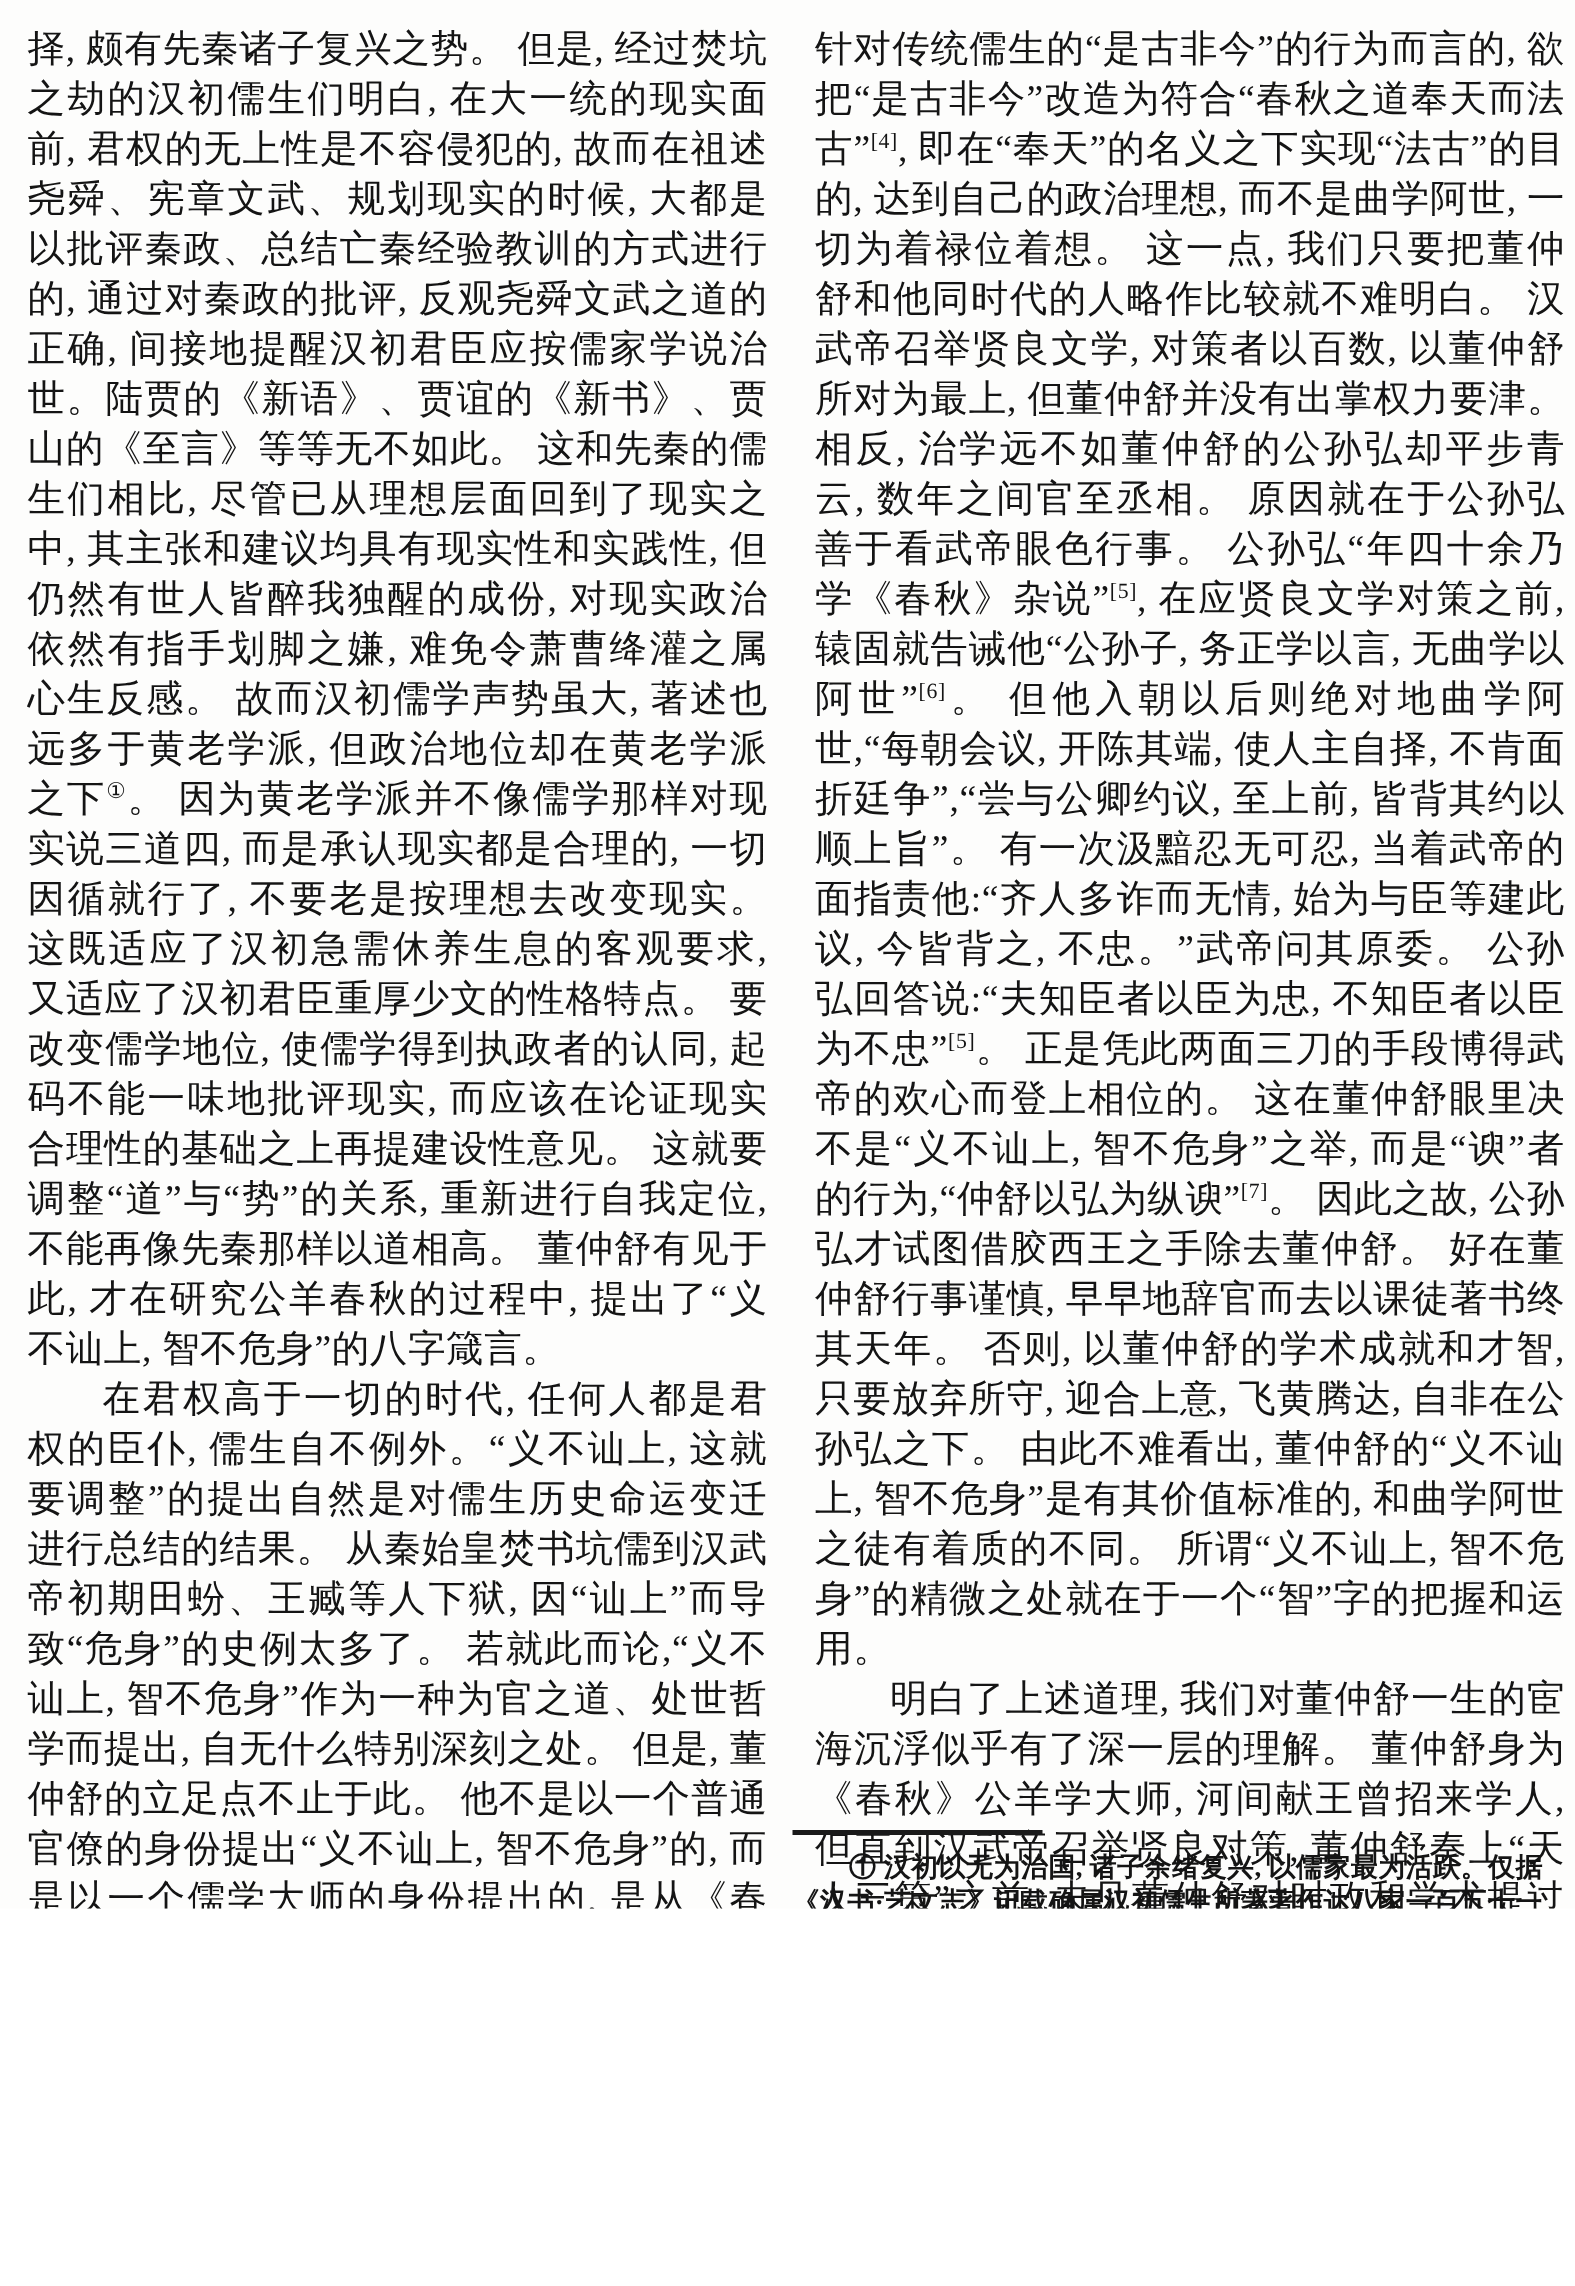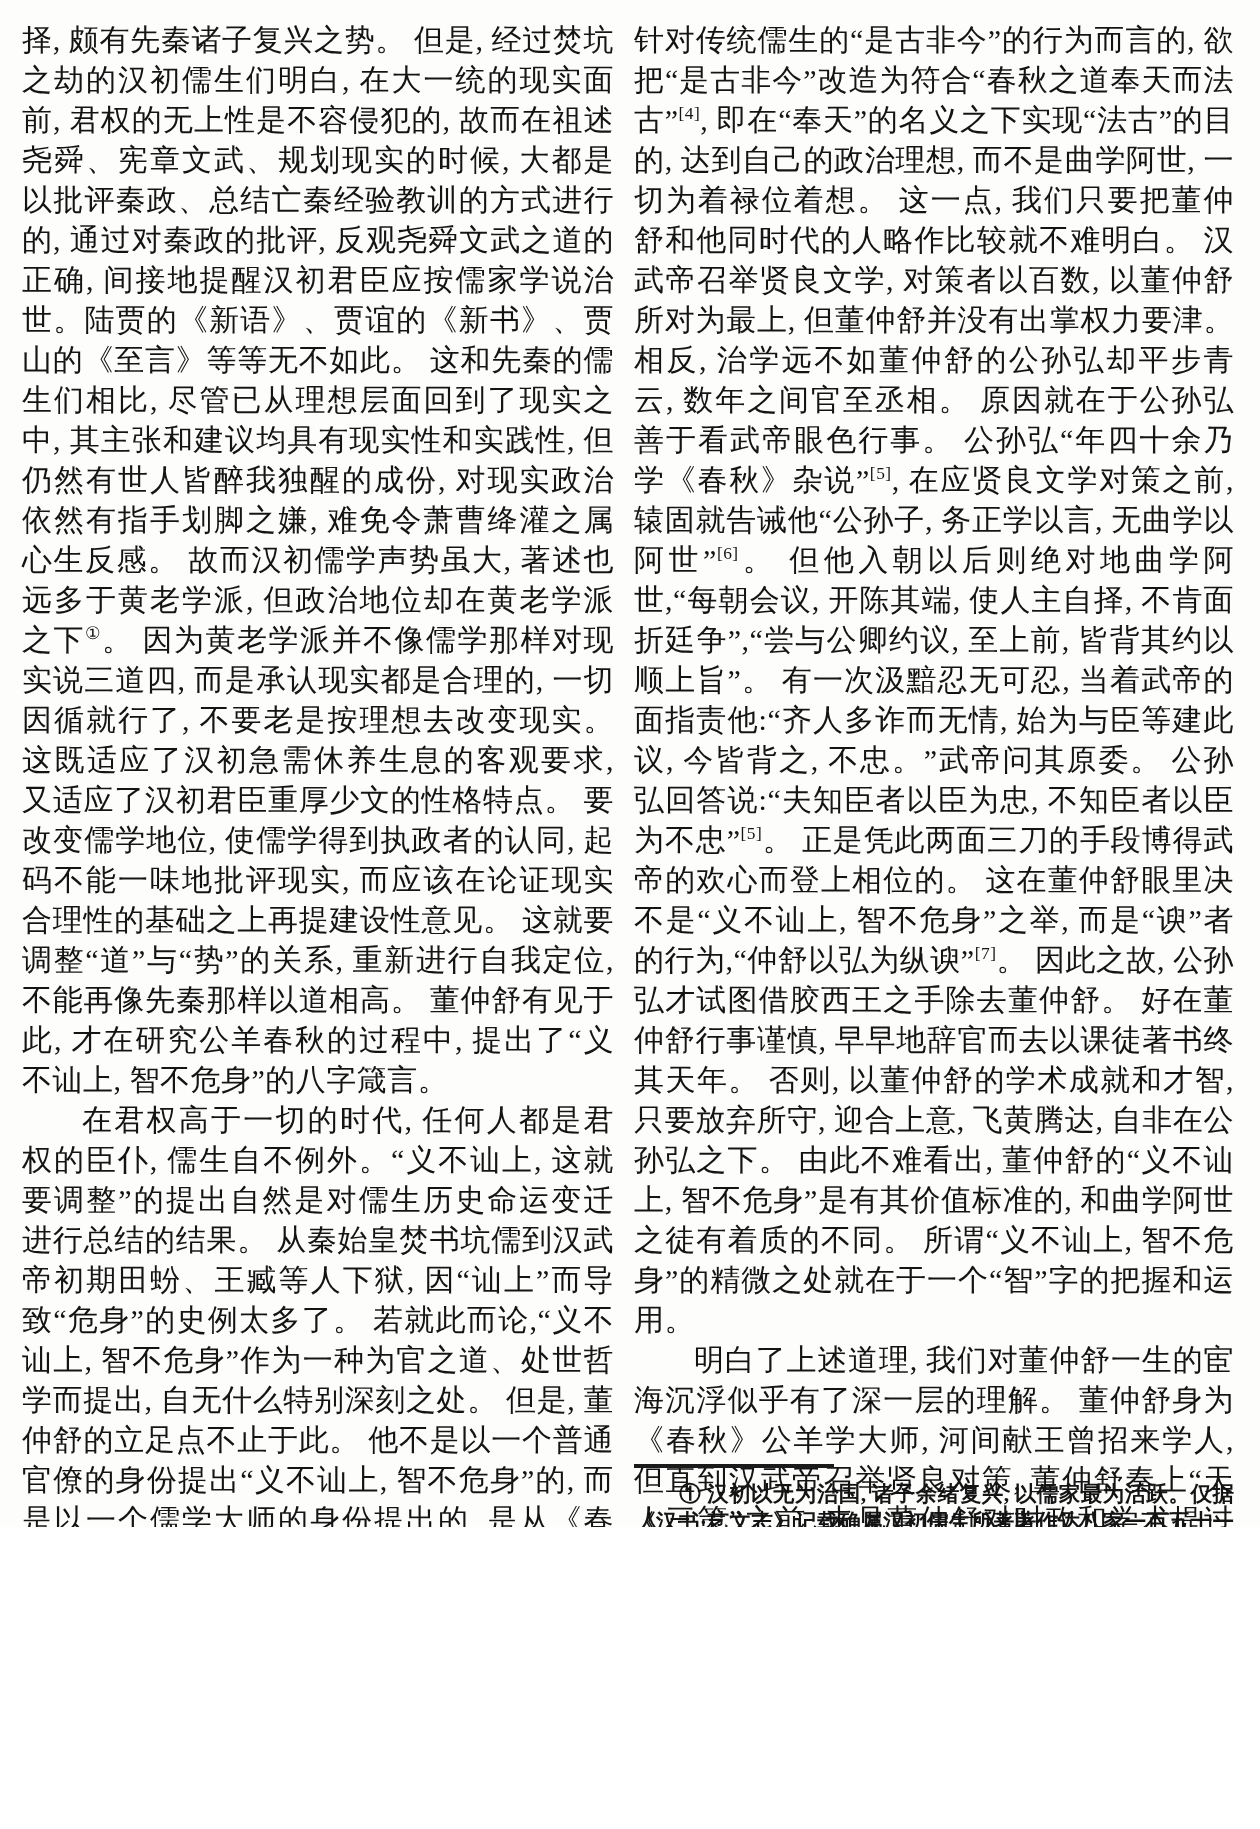--- a/index.html
+++ b/index.html
@@ -8,21 +8,21 @@
     width: 1260px;
     height: 1527px;
     background: #fdfdfc;
     overflow: hidden;
     font-family: "Liberation Serif", "DejaVu Serif", serif;
     color: #141414;
     padding-left: 22px;
   }
   .col { position: absolute; top: 20px; }
   .col-left  { left: 22px;  width: 592px; }
-  .col-right { left: 634px; width: 600px; }
+  .col-right { left: 652px; width: 600px; }
   p.body {
     margin: 0;
     font-size: 30px;
     line-height: 40px;
     text-align: justify;
     text-justify: inter-ideograph;
     letter-spacing: 0.5px;
   }
   p.body.indent { text-indent: 2em; }
   sup {

